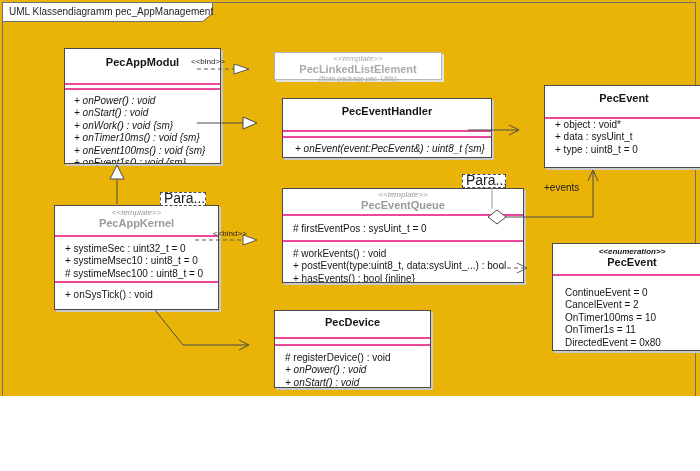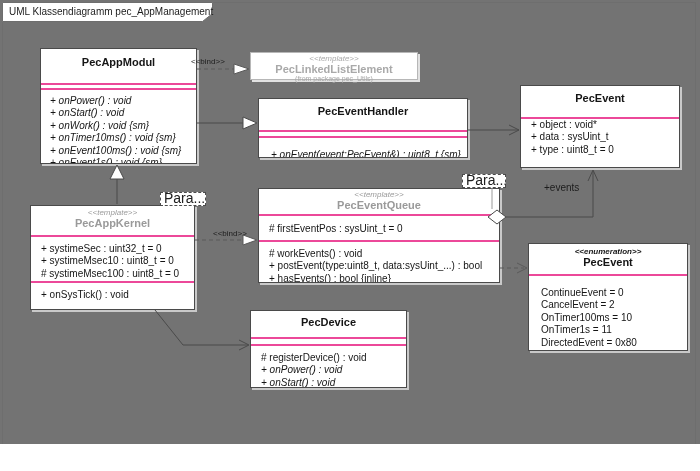--- a/index.html
+++ b/index.html
@@ -1,32 +1,32 @@
 <!DOCTYPE html>
 <html><head>
 <meta charset="utf-8">
 <style>
   html,body { margin:0; padding:0; background:#fff; }
   #stage {
-    position:relative; width:700px; height:444px; background:#737373;
+    position:relative; width:700px; height:396px; background:#eab308;
     font-family:"Liberation Sans", sans-serif; overflow:hidden;
     -webkit-font-smoothing:antialiased;
   }
   .frame-border {
     position:absolute; left:2px; top:2px; width:694px; height:465px;
     border:1px solid #6e6e6e; box-sizing:border-box; z-index:0;
   }
   .frame-title {
     position:absolute; left:9px; top:6px; font-size:10px; color:#1c1c1c;
     z-index:6; white-space:nowrap;
   }
   .uml-class {
     position:absolute; background:#fff; border:1px solid #4a4a4a;
     box-shadow:2px 2px 0 #c9c9c9; box-sizing:border-box;
-    display:flex; flex-direction:column; z-index:2; color:#151515;
+    display:flex; flex-direction:column; z-index:2; color:#151515;margin-left:24px;
   }
   .uml-class.muted { border-color:#b7b7b7; color:#a9a9a9; box-shadow:2px 2px 0 #e2e2e2; }
   .c-title { text-align:center; font-weight:bold; font-size:11px; line-height:12px; flex:0 0 auto; }
   .stereo { display:block; font-size:8px; line-height:9px; font-weight:normal;font-style:italic; }
   .stereo.bold { font-weight:bold; }
   .gray { color:#9a9a9a; }
   .origin { display:block; font-size:7px; line-height:8px; font-weight:normal; }
   .comp { border-top:2px solid #ec4899; box-sizing:border-box; overflow:hidden; }
   .m { font-size:10px; line-height:12.4px; white-space:nowrap; }
   .it { font-style:italic; }
@@ -65,21 +65,21 @@
     <div class="c-title" style="padding-top:1px">
       <span class="stereo">&lt;&lt;template&gt;&gt;</span>
       <span>PecLinkedListElement</span>
       <span class="origin">(from package pec_Utils)</span>
     </div>
   </div>
 
   <div class="uml-class" style="left:258px;top:98px;width:210px;height:60px">
     <div class="c-title" style="height:25px;padding-top:6px">PecEventHandler</div>
     <div class="comp" style="height:6px"></div>
-    <div class="comp" style="flex:1;padding:11px 4px 0 12px">
+    <div class="comp" style="flex:1;padding:5px 4px 0 12px">
       <div class="m it">+ onEvent(event:PecEvent&amp;) : uint8_t {sm}</div>
     </div>
   </div>
 
   <div class="uml-class" style="left:520px;top:85px;width:160px;height:83px">
     <div class="c-title" style="height:25px;padding-top:6px">PecEvent</div>
     <div class="comp" style="flex:1;padding:0 4px 0 10px">
       <div class="m">+ object : void*</div>
       <div class="m">+ data : sysUint_t</div>
       <div class="m">+ type : uint8_t = 0</div>

